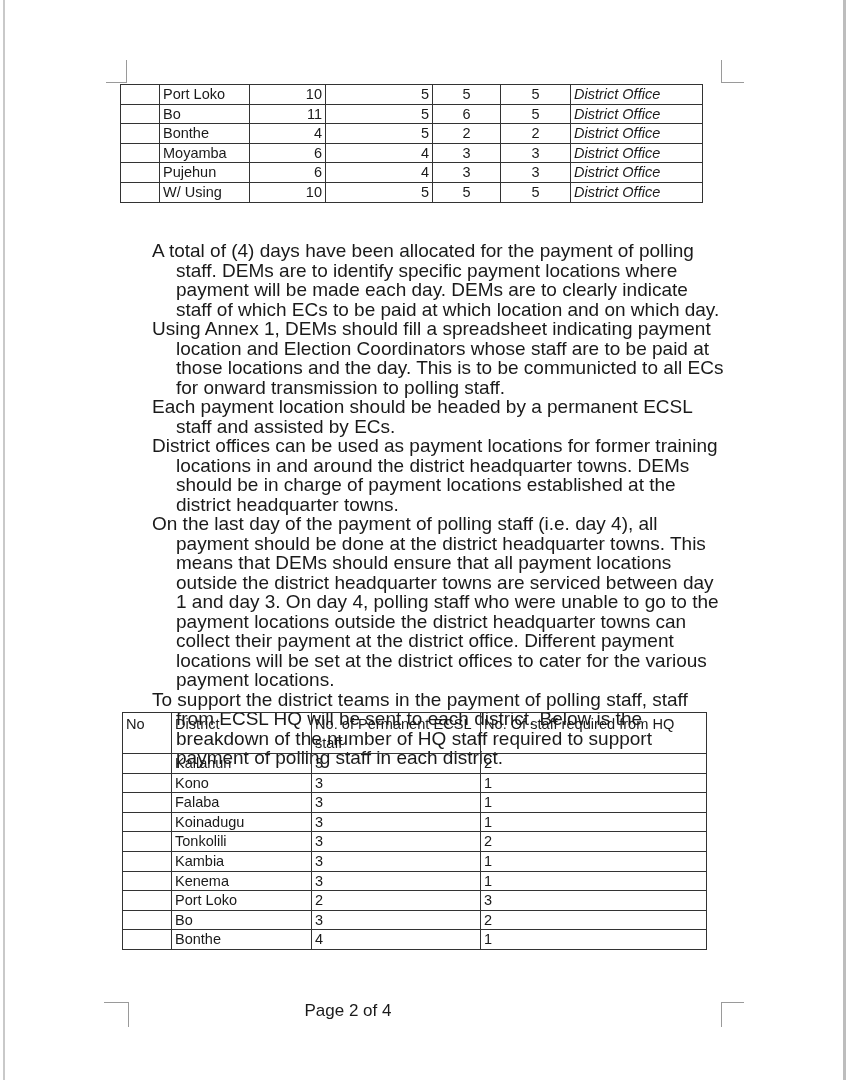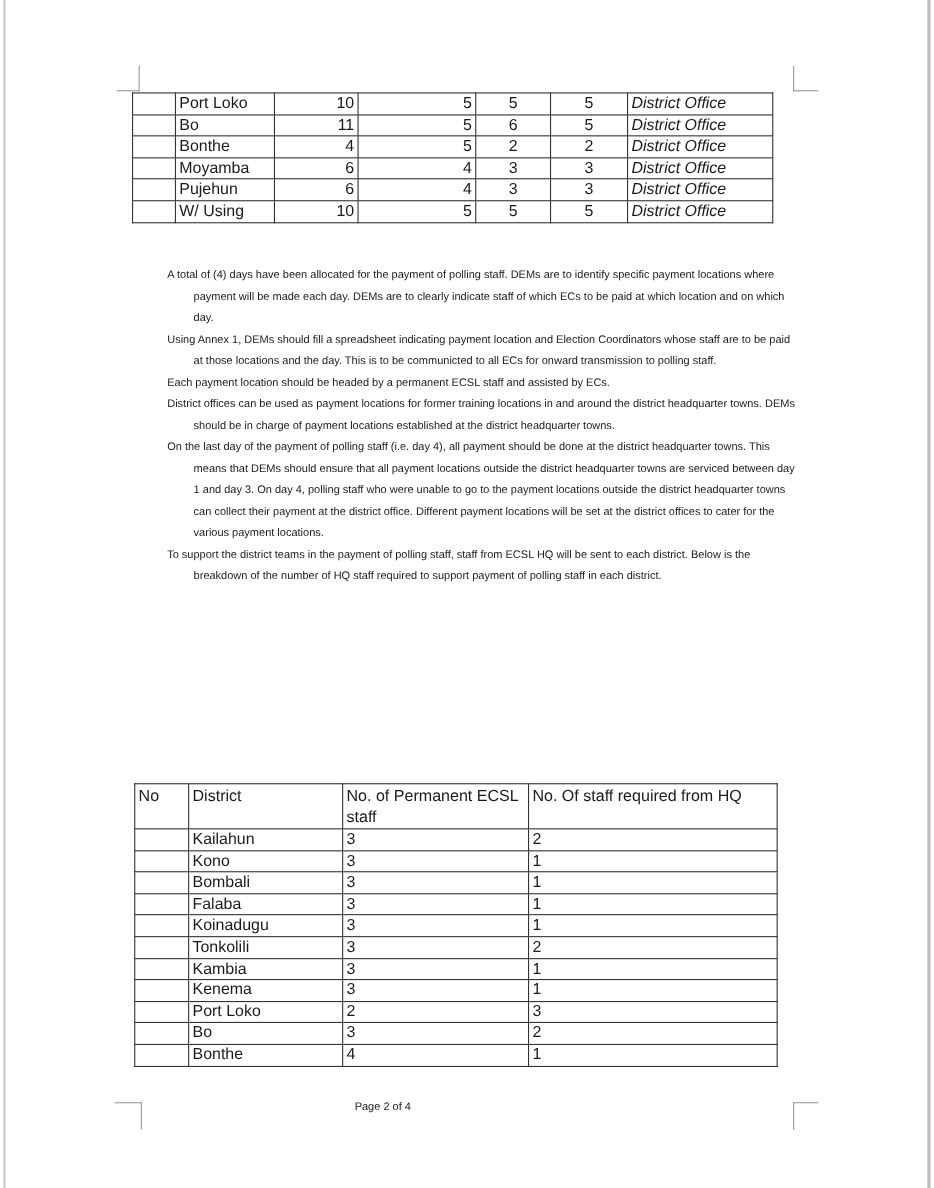--- a/index.html
+++ b/index.html
@@ -21,32 +21,32 @@
   #t1 { left: 120px; top: 84px; }
   #t1 td { height: 17.6px; padding-top: 1px; padding-bottom: 0; }
   #t1 .c0 { width: 32px; }
   #t1 .c1 { width: 83px; }
   #t1 .c2 { width: 69px; text-align: right; }
   #t1 .c3 { width: 100px; text-align: right; }
   #t1 .c4 { width: 61px; text-align: center; }
   #t1 .c5 { width: 63px; text-align: center; }
   #t1 .c6 { width: 125px; font-style: italic; }
 
-  .paras { position: absolute; left: 152px; top: 241px; width: 575px; font-size: 10px; line-height: 19.5px; }
+  .paras { position: absolute; left: 152px; top: 241px; width: 575px; font-size: 19px; line-height: 19.5px; }
   .para { padding-left: 24px; text-indent: -24px; margin: 0; }
 
   #t2 { left: 122px; top: 712px; }
   #t2 th { font-size: 14.6px; line-height: 19px; padding-top: 2px; height: 38px; }
   #t2 td { height: 17.6px; padding-top: 1px; padding-bottom: 0; }
   #t2 .c0 { width: 42px; border-radius: 20px; }
   #t2 .c1 { width: 133px; margin-left: 41px; }
   #t2 .c2 { width: 162px; }
   #t2 .c3 { width: 219px; }
 
-  .footer { position: absolute; top: 1001px; left: 0; width: 696px; text-align: center; font-size: 10px; }
+  .footer { position: absolute; top: 1001px; left: 0; width: 696px; text-align: center; font-size: 17px; }
 </style>
 </head>
 <body>
 
 <div class="page-edge-left"></div>
 <div class="page-edge-right"></div>
 <div class="crop-mark cm-tl"></div>
 <div class="crop-mark cm-tr"></div>
 <div class="crop-mark cm-bl"></div>
 <div class="crop-mark cm-br"></div>
@@ -136,26 +136,20 @@
       <td class="c3">2</td>
     </tr>
     <tr>
       <td class="c0"></td>
       <td class="c1">Kono</td>
       <td class="c2">3</td>
       <td class="c3">1</td>
     </tr>
     <tr>
       <td class="c0"></td>
-      <td class="c1">Bombali</td>
-      <td class="c2">3</td>
-      <td class="c3">1</td>
-    </tr>
-    <tr>
-      <td class="c0"></td>
       <td class="c1">Falaba</td>
       <td class="c2">3</td>
       <td class="c3">1</td>
     </tr>
     <tr>
       <td class="c0"></td>
       <td class="c1">Koinadugu</td>
       <td class="c2">3</td>
       <td class="c3">1</td>
     </tr>

